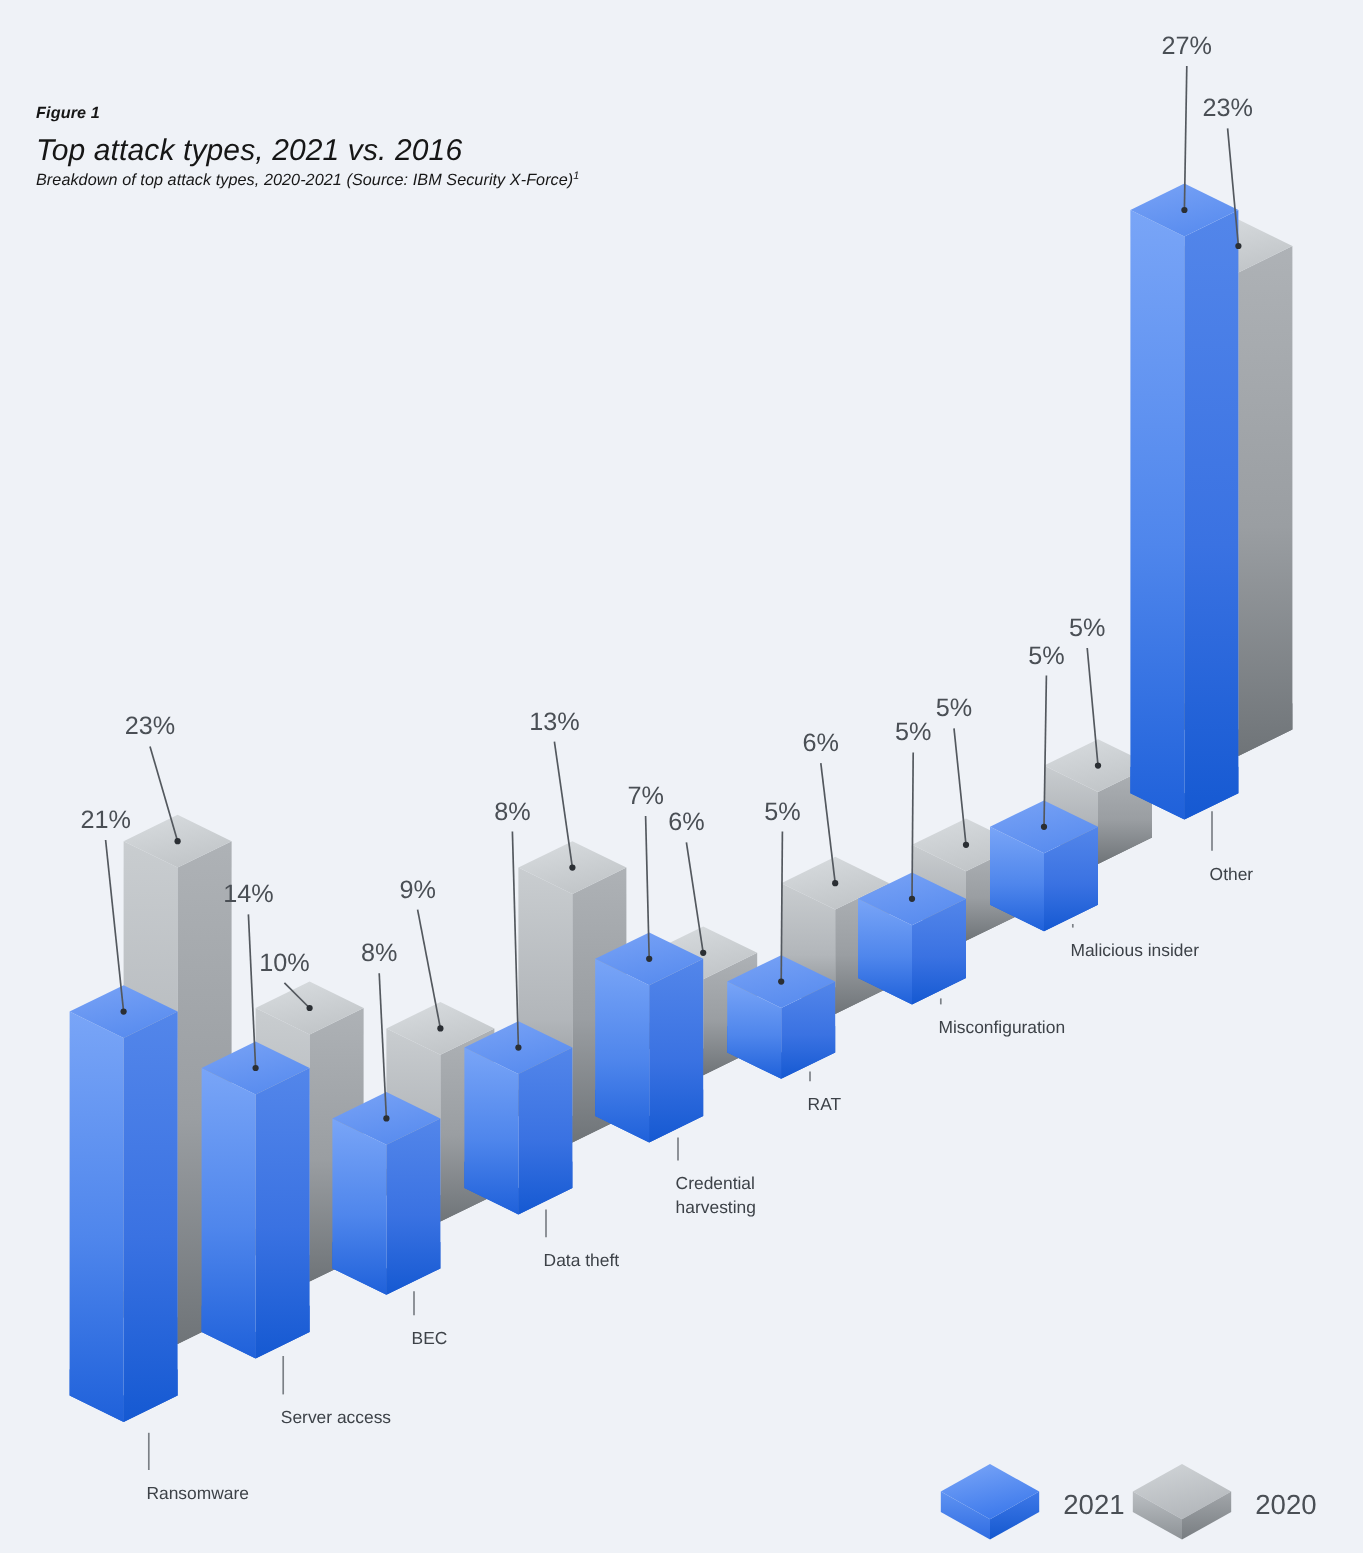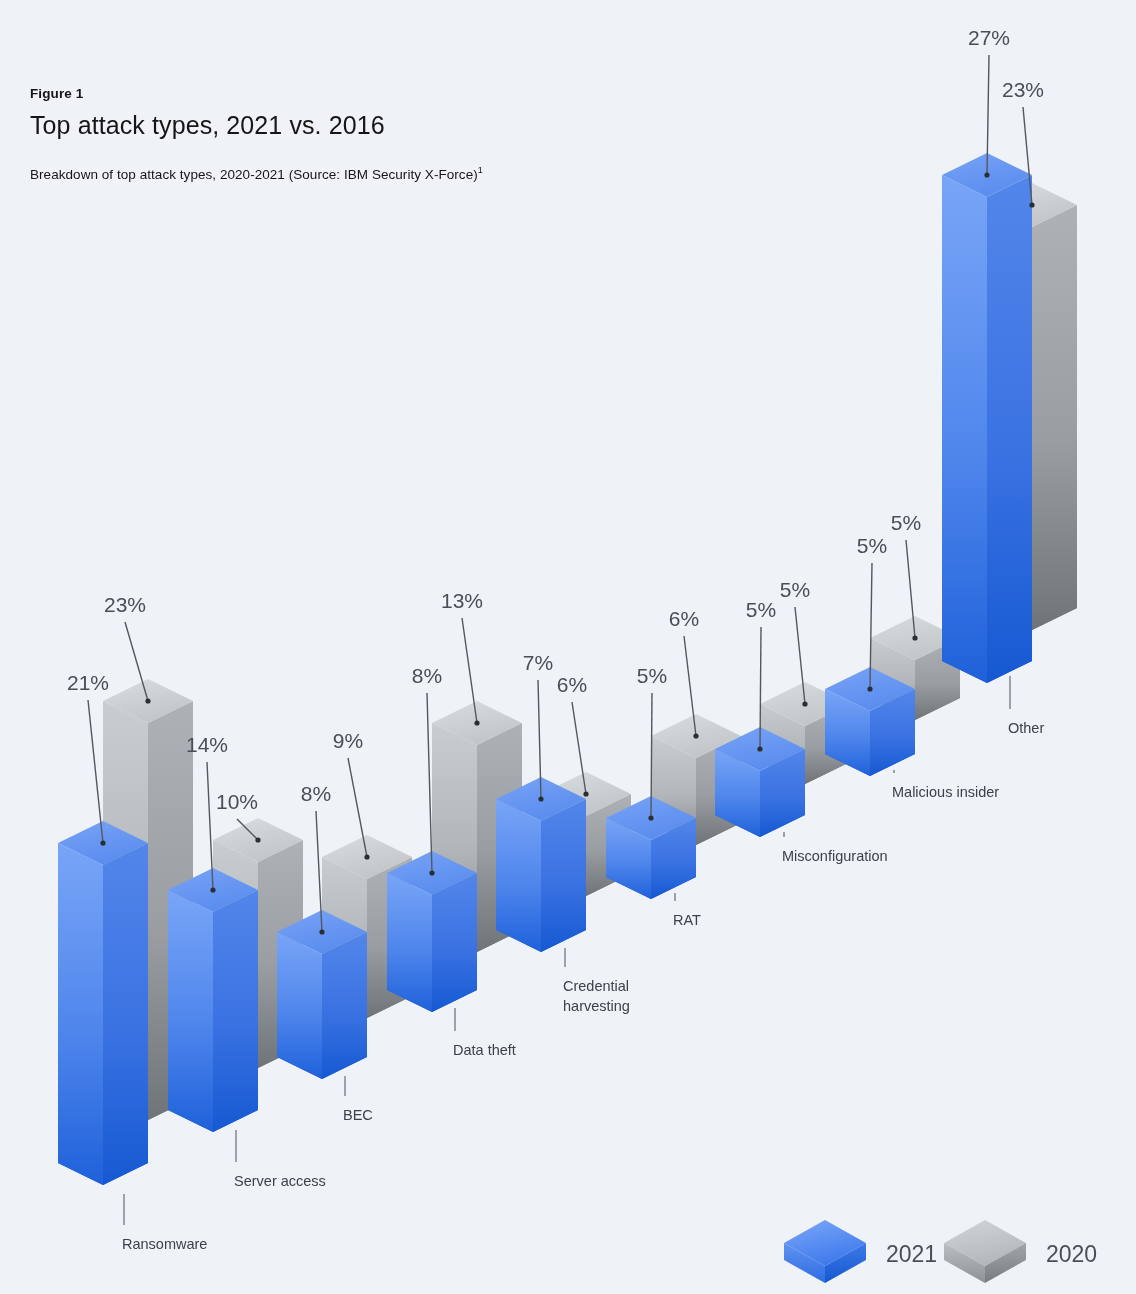--- a/index.html
+++ b/index.html
@@ -4,24 +4,24 @@
 <style>
   html,body{margin:0;padding:0;}
   body{
     width:1136px;height:1294px;
     background:#eff2f7;
     font-family:"Liberation Sans", sans-serif;
     color:#161616;
     overflow:hidden;
     position:relative;
   }
-  #header{position:absolute;left:30px;top:86px;}
+  #header{position:absolute;left:30px;top:86px;font-style:italic;}
   #fig-label{font-size:13.5px;font-weight:700;letter-spacing:.1px;color:#161616;}
   #fig-title{font-size:25px;font-weight:400;color:#161616;margin-top:10px;letter-spacing:.1px;}
-  #fig-sub{font-size:13.5px;font-weight:400;color:#161616;margin-top:25px;letter-spacing:.05px;}
+  #fig-sub{font-size:13.5px;font-weight:400;color:#161616;margin-top:1px;letter-spacing:.05px;}
   #fig-sub sup{font-size:9px;vertical-align:super;}
   #chart-svg{position:absolute;left:0;top:0;}
   .val-txt{font-family:"Liberation Sans",sans-serif;font-size:21px;fill:#4a4f55;}
   .cat-txt{font-family:"Liberation Sans",sans-serif;font-size:14.5px;fill:#3d4248;}
   .leg-txt{font-family:"Liberation Sans",sans-serif;font-size:23px;fill:#4a4f55;}
   .lead{stroke:#53585e;stroke-width:1.4;}
   .catlead{stroke:#7b8086;stroke-width:1.4;}
 </style>
 </head>
 <body>

